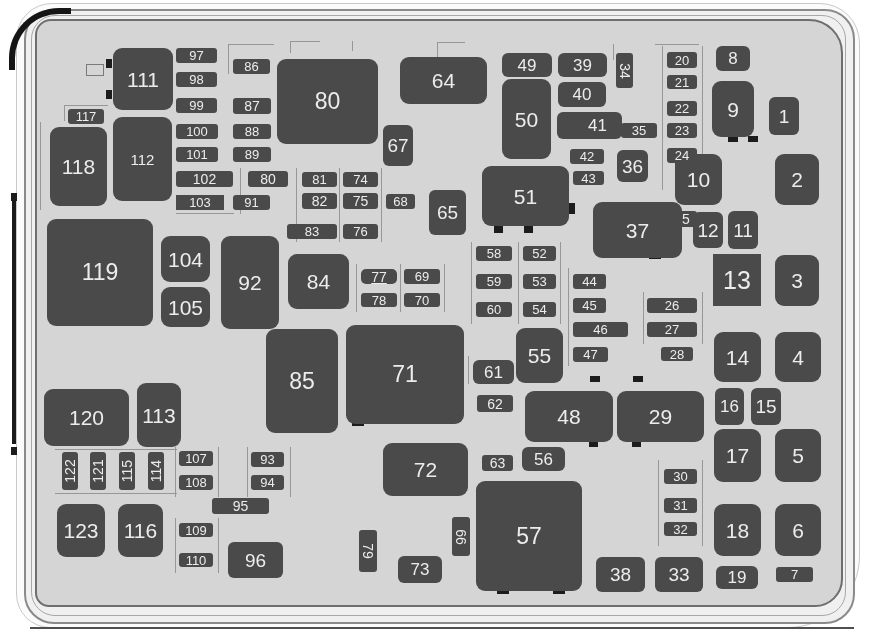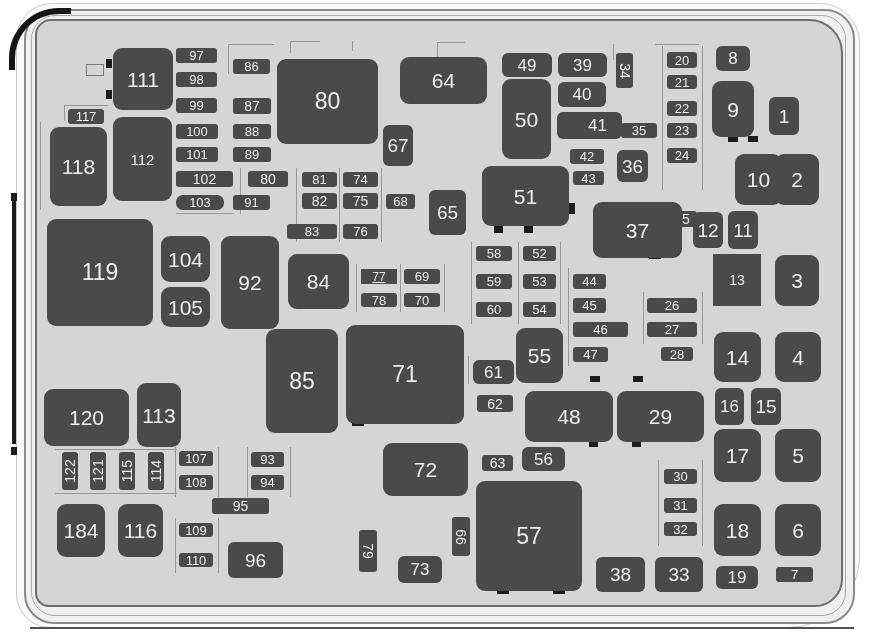--- a/index.html
+++ b/index.html
@@ -127,30 +127,30 @@
       </div>
       <div class="fuse" style="left: 776px; top: 567px; width: 37px; height: 15px; border-radius: 3px; font-size: 13px;">
         <span class="lbl">7</span>
       </div>
       <div class="fuse" style="left: 716px; top: 46px; width: 34px; height: 25px; border-radius: 6px; font-size: 17px;">
         <span class="lbl">8</span>
       </div>
       <div class="fuse" style="left: 712px; top: 81px; width: 42px; height: 56px; border-radius: 9px; font-size: 21px;">
         <span class="lbl">9</span>
       </div>
-      <div class="fuse" style="left: 735px; top: 154px; width: 47px; height: 51px; border-radius: 9px; font-size: 21px;">
+      <div class="fuse" style="left: 675px; top: 154px; width: 47px; height: 51px; border-radius: 9px; font-size: 21px;">
         <span class="lbl">10</span>
       </div>
       <div class="fuse" style="left: 728px; top: 211px; width: 30px; height: 38px; border-radius: 6px; font-size: 19px;">
         <span class="lbl">11</span>
       </div>
       <div class="fuse" style="left: 693px; top: 212px; width: 30px; height: 36px; border-radius: 6px; font-size: 19px;">
         <span class="lbl">12</span>
       </div>
-      <div class="fuse" style="left: 713px; top: 254px; width: 48px; height: 52px; border-radius: 0; font-size: 14px;">
+      <div class="fuse" style="left: 713px; top: 254px; width: 48px; height: 52px; border-radius: 0; font-size: 25px;">
         <span class="lbl">13</span>
       </div>
       <div class="fuse" style="left: 714px; top: 332px; width: 47px; height: 50px; border-radius: 9px; font-size: 21px;">
         <span class="lbl">14</span>
       </div>
       <div class="fuse" style="left: 751px; top: 388px; width: 30px; height: 37px; border-radius: 6px; font-size: 19px;">
         <span class="lbl">15</span>
       </div>
       <div class="fuse" style="left: 715px; top: 388px; width: 29px; height: 37px; border-radius: 6px; font-size: 17px;">
         <span class="lbl">16</span>
@@ -328,21 +328,21 @@
       </div>
       <div class="fuse" style="left: 343px; top: 172px; width: 35px; height: 15px; border-radius: 3px; font-size: 13px;">
         <span class="lbl">74</span>
       </div>
       <div class="fuse" style="left: 343px; top: 193px; width: 35px; height: 16px; border-radius: 3px; font-size: 14px;">
         <span class="lbl">75</span>
       </div>
       <div class="fuse" style="left: 343px; top: 224px; width: 35px; height: 15px; border-radius: 3px; font-size: 13px;">
         <span class="lbl">76</span>
       </div>
-      <div class="fuse" style="left: 361px; top: 269px; width: 36px; height: 15px; border-radius: 0; font-size: 12px; text-decoration: underline;">
+      <div class="fuse" style="left: 361px; top: 269px; width: 36px; height: 15px; border-radius: 5px; font-size: 14px; text-decoration: underline;">
         <span class="lbl">77</span>
       </div>
       <div class="fuse" style="left: 361px; top: 293px; width: 36px; height: 14px; border-radius: 3px; font-size: 13px;">
         <span class="lbl">78</span>
       </div>
       <div class="fuse" style="left: 359px; top: 530px; width: 18px; height: 42px; border-radius: 3px; font-size: 14px;">
         <span class="lbl cw">79</span>
       </div>
       <div class="fuse" style="left: 277px; top: 59px; width: 101px; height: 85px; border-radius: 9px; font-size: 23px;">
         <span class="lbl">80</span>
@@ -406,21 +406,21 @@
       </div>
       <div class="fuse" style="left: 176px; top: 124px; width: 42px; height: 15px; border-radius: 3px; font-size: 13px;">
         <span class="lbl">100</span>
       </div>
       <div class="fuse" style="left: 176px; top: 147px; width: 42px; height: 15px; border-radius: 3px; font-size: 13px;">
         <span class="lbl">101</span>
       </div>
       <div class="fuse" style="left: 176px; top: 171px; width: 57px; height: 16px; border-radius: 3px; font-size: 14px;">
         <span class="lbl">102</span>
       </div>
-      <div class="fuse" style="left: 176px; top: 195px; width: 48px; height: 15px; border-radius: 7px; font-size: 13px; text-align: center;">
+      <div class="fuse" style="left: 176px; top: 195px; width: 48px; height: 15px; border-radius: 0; font-size: 13px; text-align: center;">
         <span class="lbl">103</span>
       </div>
       <div class="fuse" style="left: 161px; top: 236px; width: 49px; height: 46px; border-radius: 9px; font-size: 21px;">
         <span class="lbl">104</span>
       </div>
       <div class="fuse" style="left: 161px; top: 287px; width: 49px; height: 40px; border-radius: 9px; font-size: 21px;">
         <span class="lbl">105</span>
       </div>
       <div class="fuse" style="left: 179px; top: 451px; width: 34px; height: 15px; border-radius: 3px; font-size: 13px;">
         <span class="lbl">107</span>
@@ -464,16 +464,16 @@
       <div class="fuse" style="left: 44px; top: 389px; width: 85px; height: 57px; border-radius: 9px; font-size: 21px;">
         <span class="lbl">120</span>
       </div>
       <div class="fuse" style="left: 90px; top: 452px; width: 16px; height: 38px; border-radius: 3px; font-size: 14px;">
         <span class="lbl ccw">121</span>
       </div>
       <div class="fuse" style="left: 62px; top: 452px; width: 16px; height: 38px; border-radius: 3px; font-size: 14px;">
         <span class="lbl ccw">122</span>
       </div>
       <div class="fuse" style="left: 57px; top: 504px; width: 48px; height: 53px; border-radius: 9px; font-size: 21px;">
-        <span class="lbl">184</span>
+        <span class="lbl">123</span>
       </div>
     </div>
 </div>
 
 </body></html>

